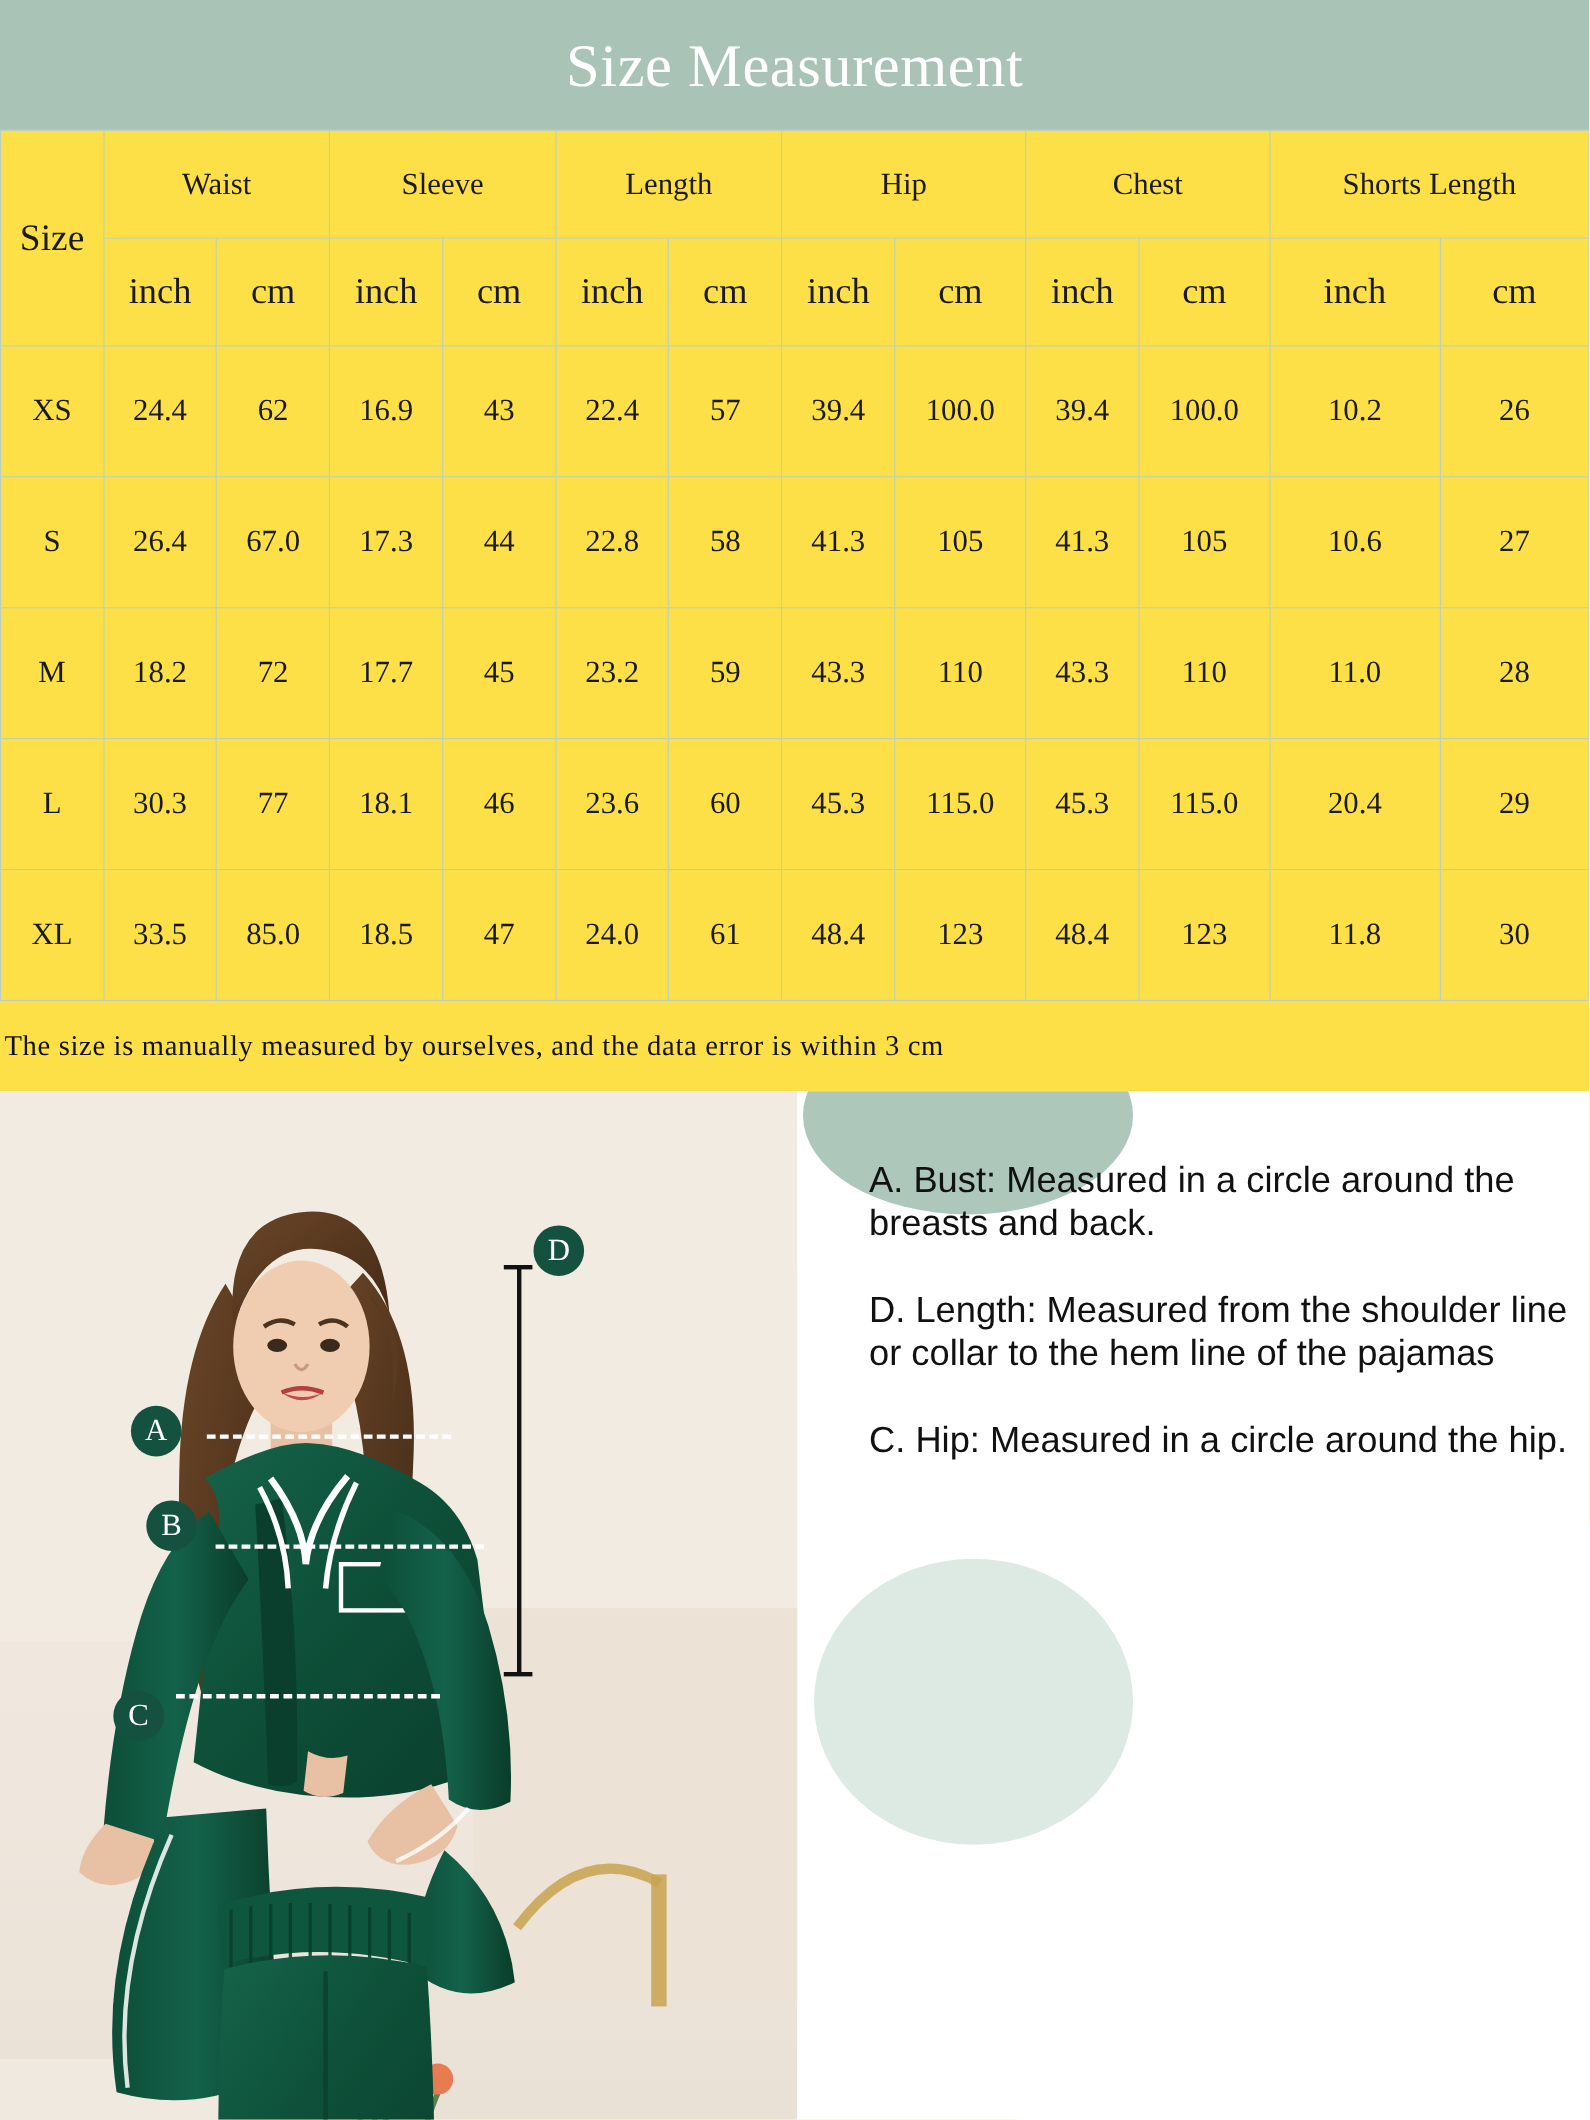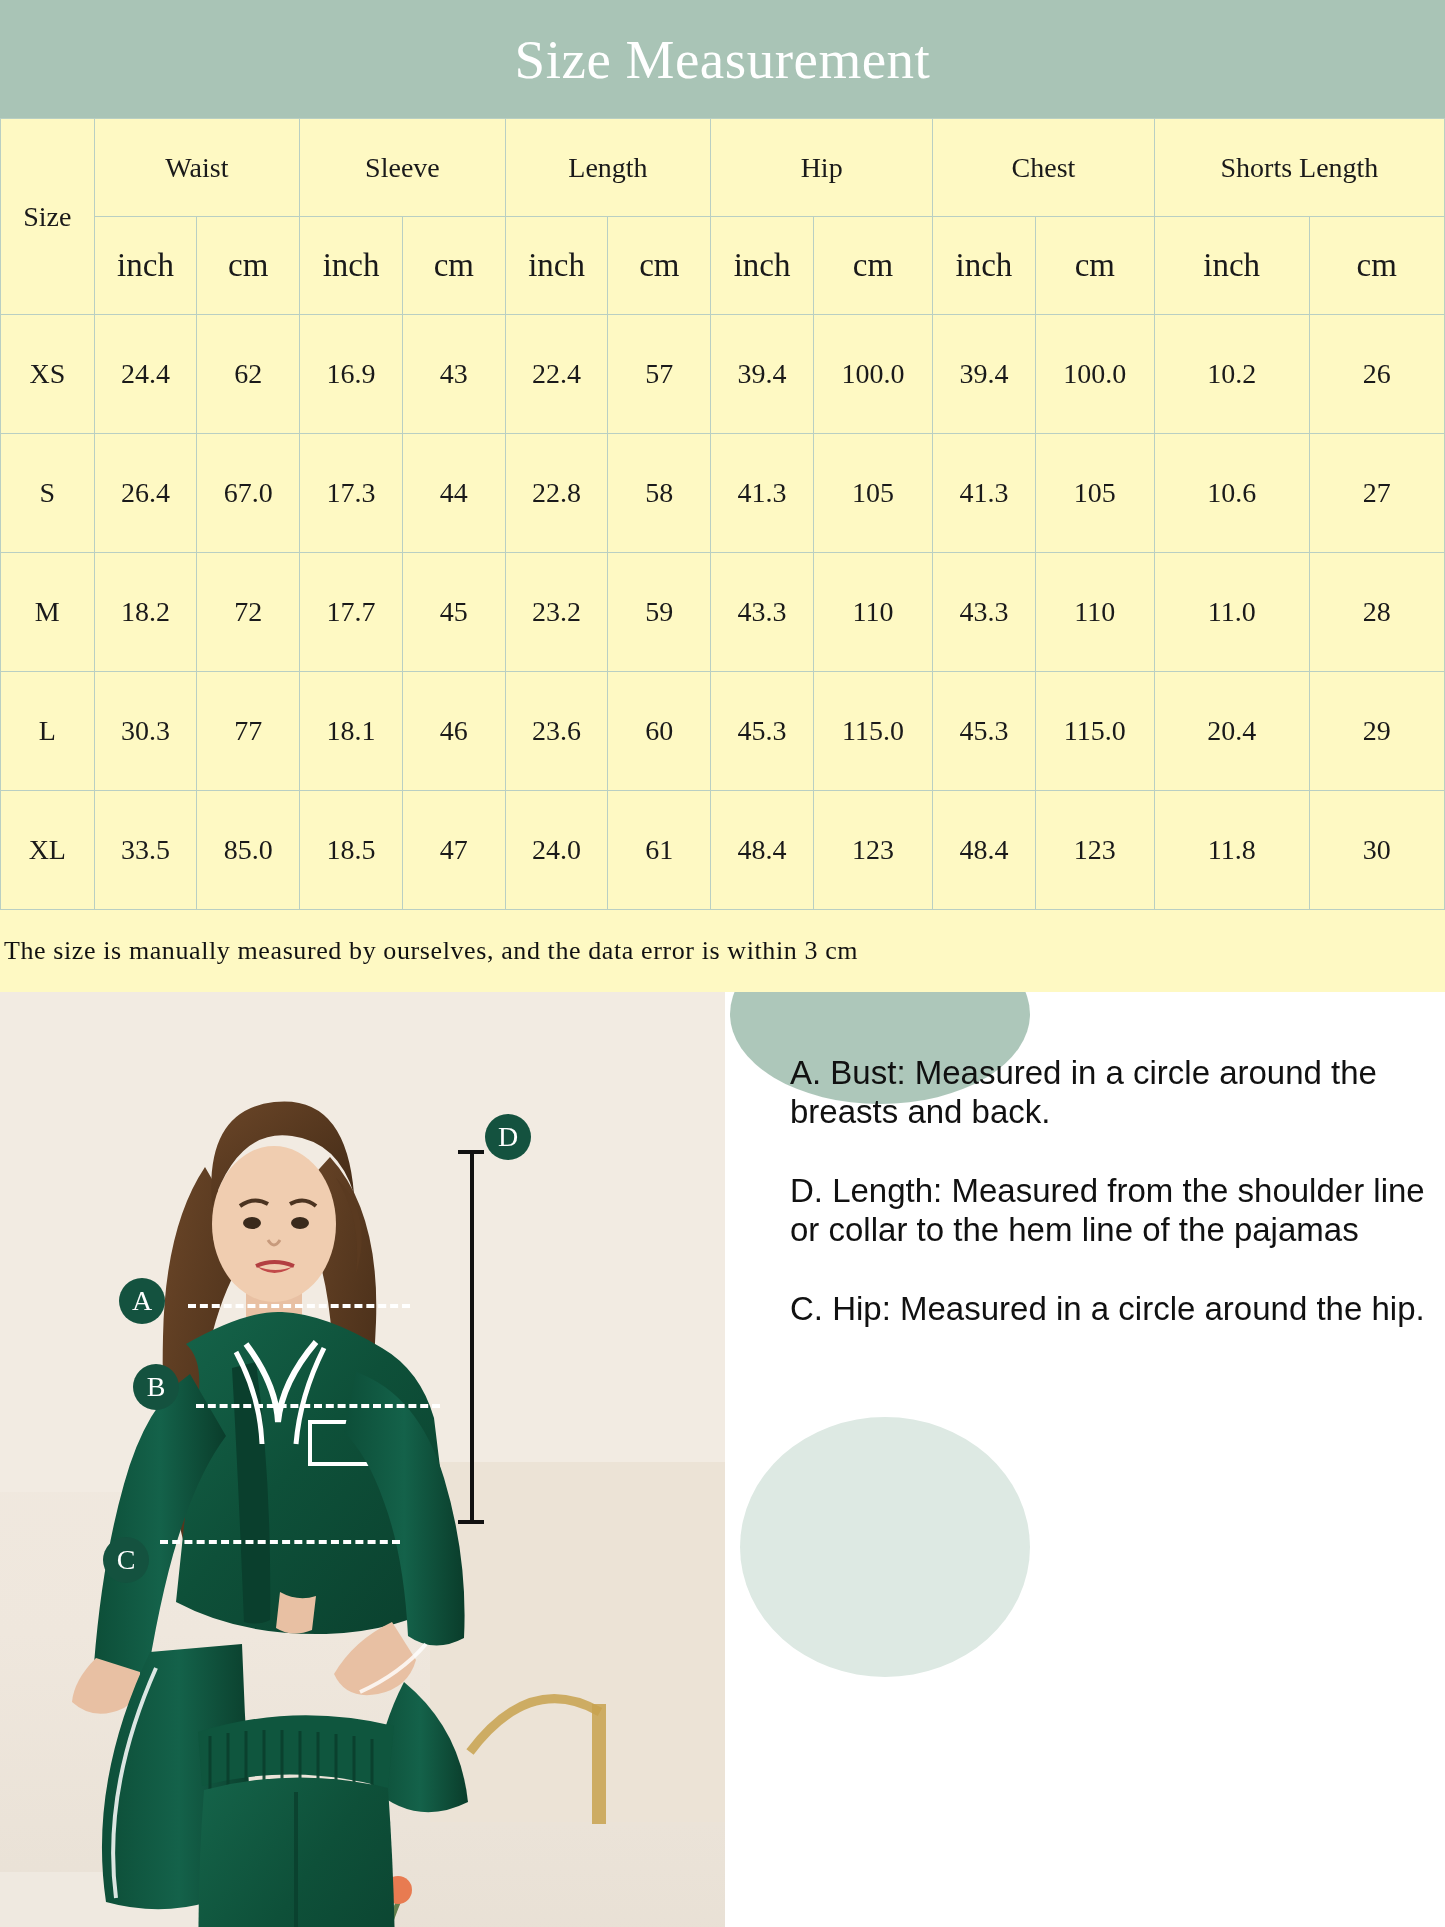--- a/index.html
+++ b/index.html
@@ -6,21 +6,21 @@
   html, body {
     margin: 0; padding: 0;
     width: 1445px; height: 1927px;
     background: #ffffff;
     font-family: "Liberation Serif", serif;
   }
   #page {
     position: relative;
     width: 1445px; height: 1927px;
     overflow: hidden;
-    background: #fef9c3;
+    background: #fde047;
   }
 
   
   .header {
     height: 118px;
     background: #a9c4b6;
     display: flex;
     align-items: center;
     justify-content: center;
   }
@@ -41,21 +41,21 @@
   }
   table.size-table td, table.size-table th {
     border: 1px solid #b9cfc3;
     text-align: center;
     font-family: "Liberation Serif", serif;
     font-weight: 400;
     color: #1a1a1a;
   }
   .hdr-group { height: 98px; font-size: 28px; }
   .hdr-unit  { height: 98px; font-size: 33px; }
-  .size-cell-head { font-size: 28px; margin-top: 22px; }
+  .size-cell-head { font-size: 34px; margin-top: 22px; }
   tbody td { height: 119px; font-size: 28px; }
   .col-size  { width: 92px; }
   .col-in    { width: 101px; }
   .col-cm    { width: 101px; }
   .col-cm-wide { width: 117px; }
   .col-sl-in { width: 152px; }
   .col-sl-cm { width: 133px; }
 
   
   .note-line {

